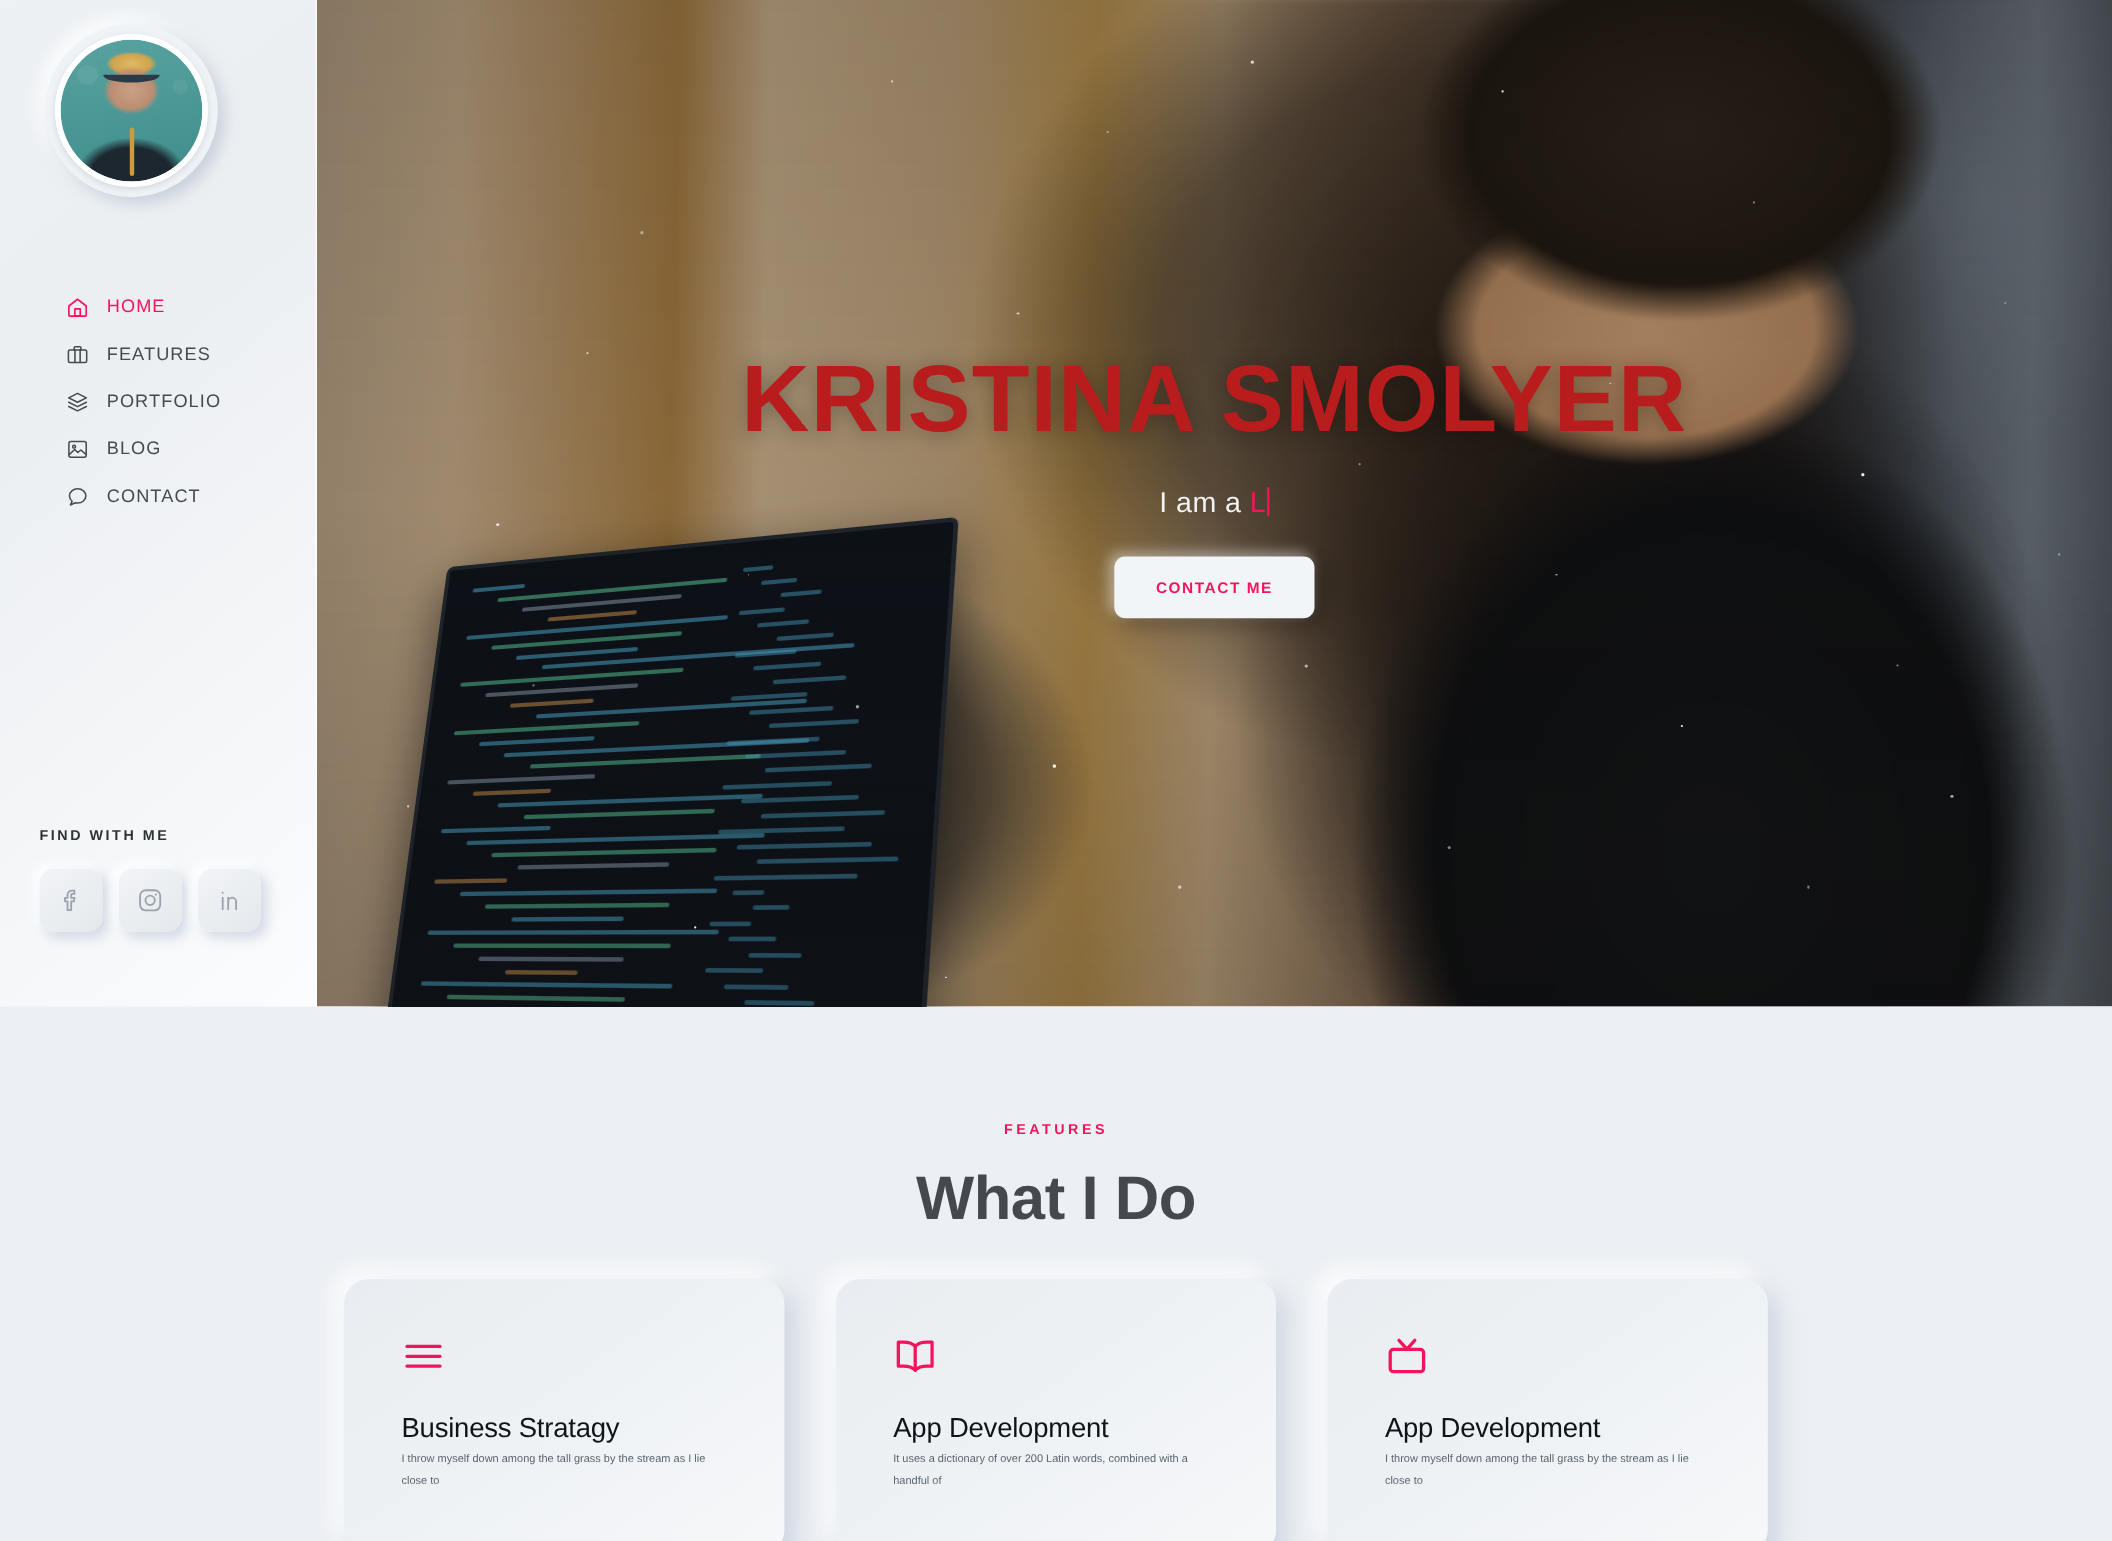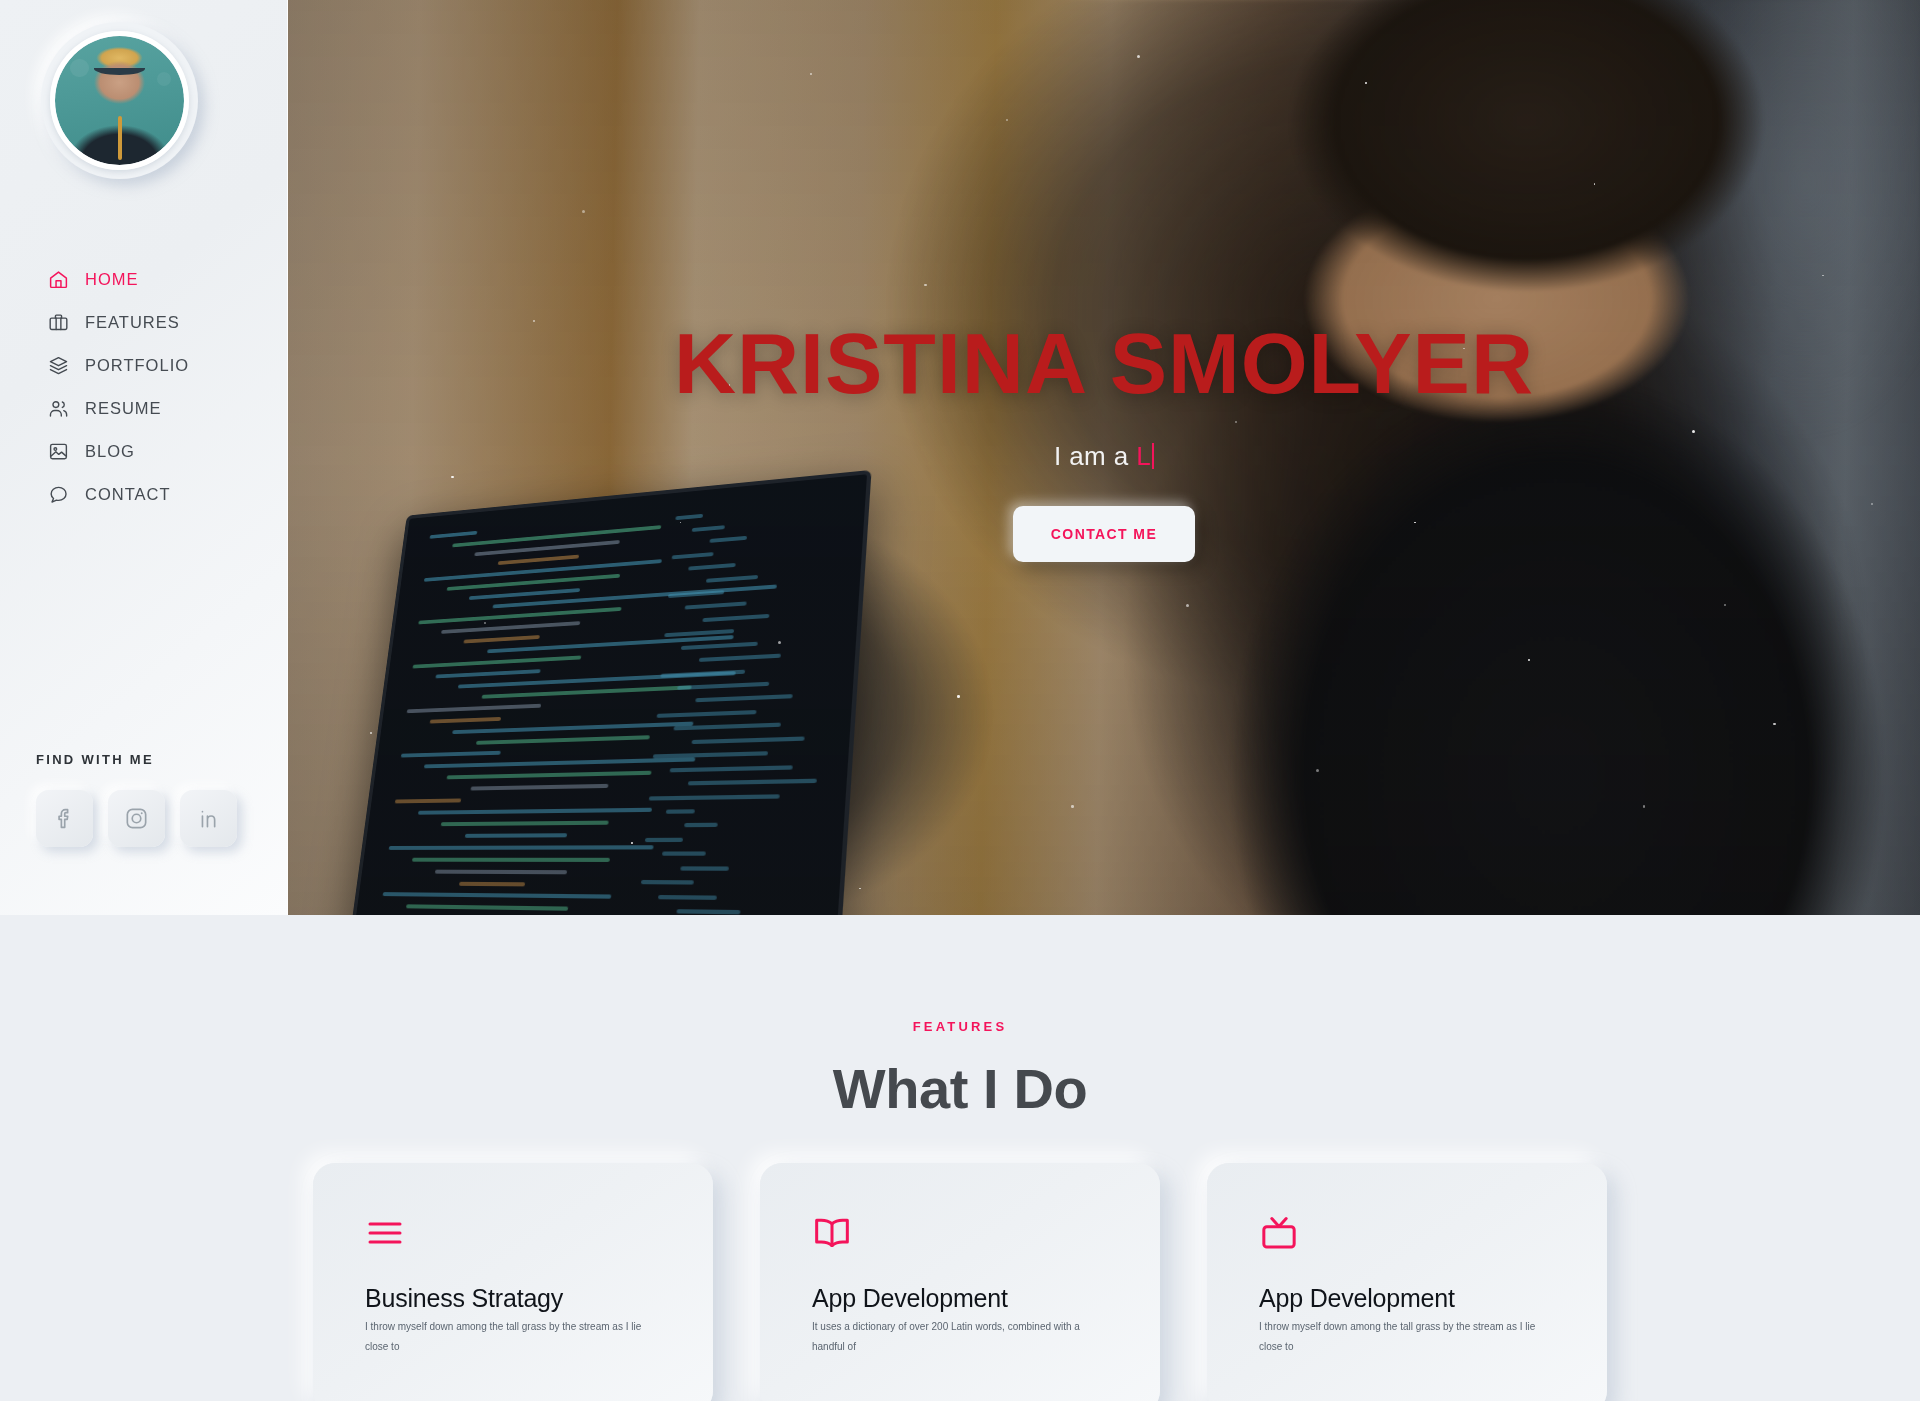--- a/index.html
+++ b/index.html
@@ -46,21 +46,21 @@
     position:absolute; left:49%; top:62%; width:4px; height:34%;
     background:#cf9a3a; border-radius:2px;
   }
   .avatar-photo .cap-brim{
     position:absolute; left:30%; top:25%; width:40%; height:5%;
     background:#2a3b47; border-radius:0 0 50% 50%/0 0 100% 100%;
   }
   .avatar-photo .bokeh1{ position:absolute; left:12%; top:18%; width:14%; height:14%; border-radius:50%; background:rgba(255,255,255,0.07);}
   .avatar-photo .bokeh2{ position:absolute; right:10%; top:28%; width:11%; height:11%; border-radius:50%; background:rgba(255,255,255,0.06);}
 
-  .nav { position:absolute; left:0; top:258px; width:288px; }
+  .nav { position:absolute; left:0; top:258px; width:288px;padding-left:12px; }
   .nav-item{
     display:flex; align-items:center; gap:16px;
     height:43px; padding-left:48px;
     color:#454b52; font-size:16.5px; letter-spacing:1.0px;
     text-decoration:none; cursor:pointer;
   }
   .nav-item .ico{ width:21px; height:21px; display:block; flex:0 0 21px; }
   .nav-item .ico svg{ width:21px; height:21px; display:block; }
   .nav-item.active{ color:#f4145b; }
   .nav-label{ line-height:1; }
@@ -241,30 +241,20 @@
         <span class="ico">
           <svg viewBox="0 0 24 24" fill="none" stroke="currentColor" stroke-width="1.6" stroke-linecap="round" stroke-linejoin="round">
             <path d="M12 3 2.8 7.6 12 12.2l9.2-4.6z"></path>
               <path d="M2.8 12.2 12 16.8l9.2-4.6"></path>
               <path d="M2.8 16.6 12 21.2l9.2-4.6"></path>
           </svg>
         </span>
         <span class="nav-label">PORTFOLIO</span>
       </a>
 
-      <a class="nav-item">
-        <span class="ico">
-          <svg viewBox="0 0 24 24" fill="none" stroke="currentColor" stroke-width="1.6" stroke-linecap="round" stroke-linejoin="round">
-            <circle cx="9" cy="7.5" r="3.3"></circle>
-              <path d="M2.8 20.5v-1.3A5 5 0 0 1 7.8 14.2h2.4a5 5 0 0 1 5 5v1.3"></path>
-              <path d="M16.4 4.6a3.3 3.3 0 0 1 0 6.2M18 14.4a5 5 0 0 1 3.3 4.8v1.3"></path>
-          </svg>
-        </span>
-        <span class="nav-label">RESUME</span>
-      </a>
 
 
 
       <a class="nav-item">
         <span class="ico">
           <svg viewBox="0 0 24 24" fill="none" stroke="currentColor" stroke-width="1.6" stroke-linecap="round" stroke-linejoin="round">
             <rect x="3" y="3.8" width="18" height="16.4" rx="2"></rect>
               <circle cx="8.4" cy="9.2" r="1.5"></circle>
               <path d="M3.6 17.2 9 12.2l3.3 3.1 3.2-2.6 4.9 4.3"></path>
           </svg>

